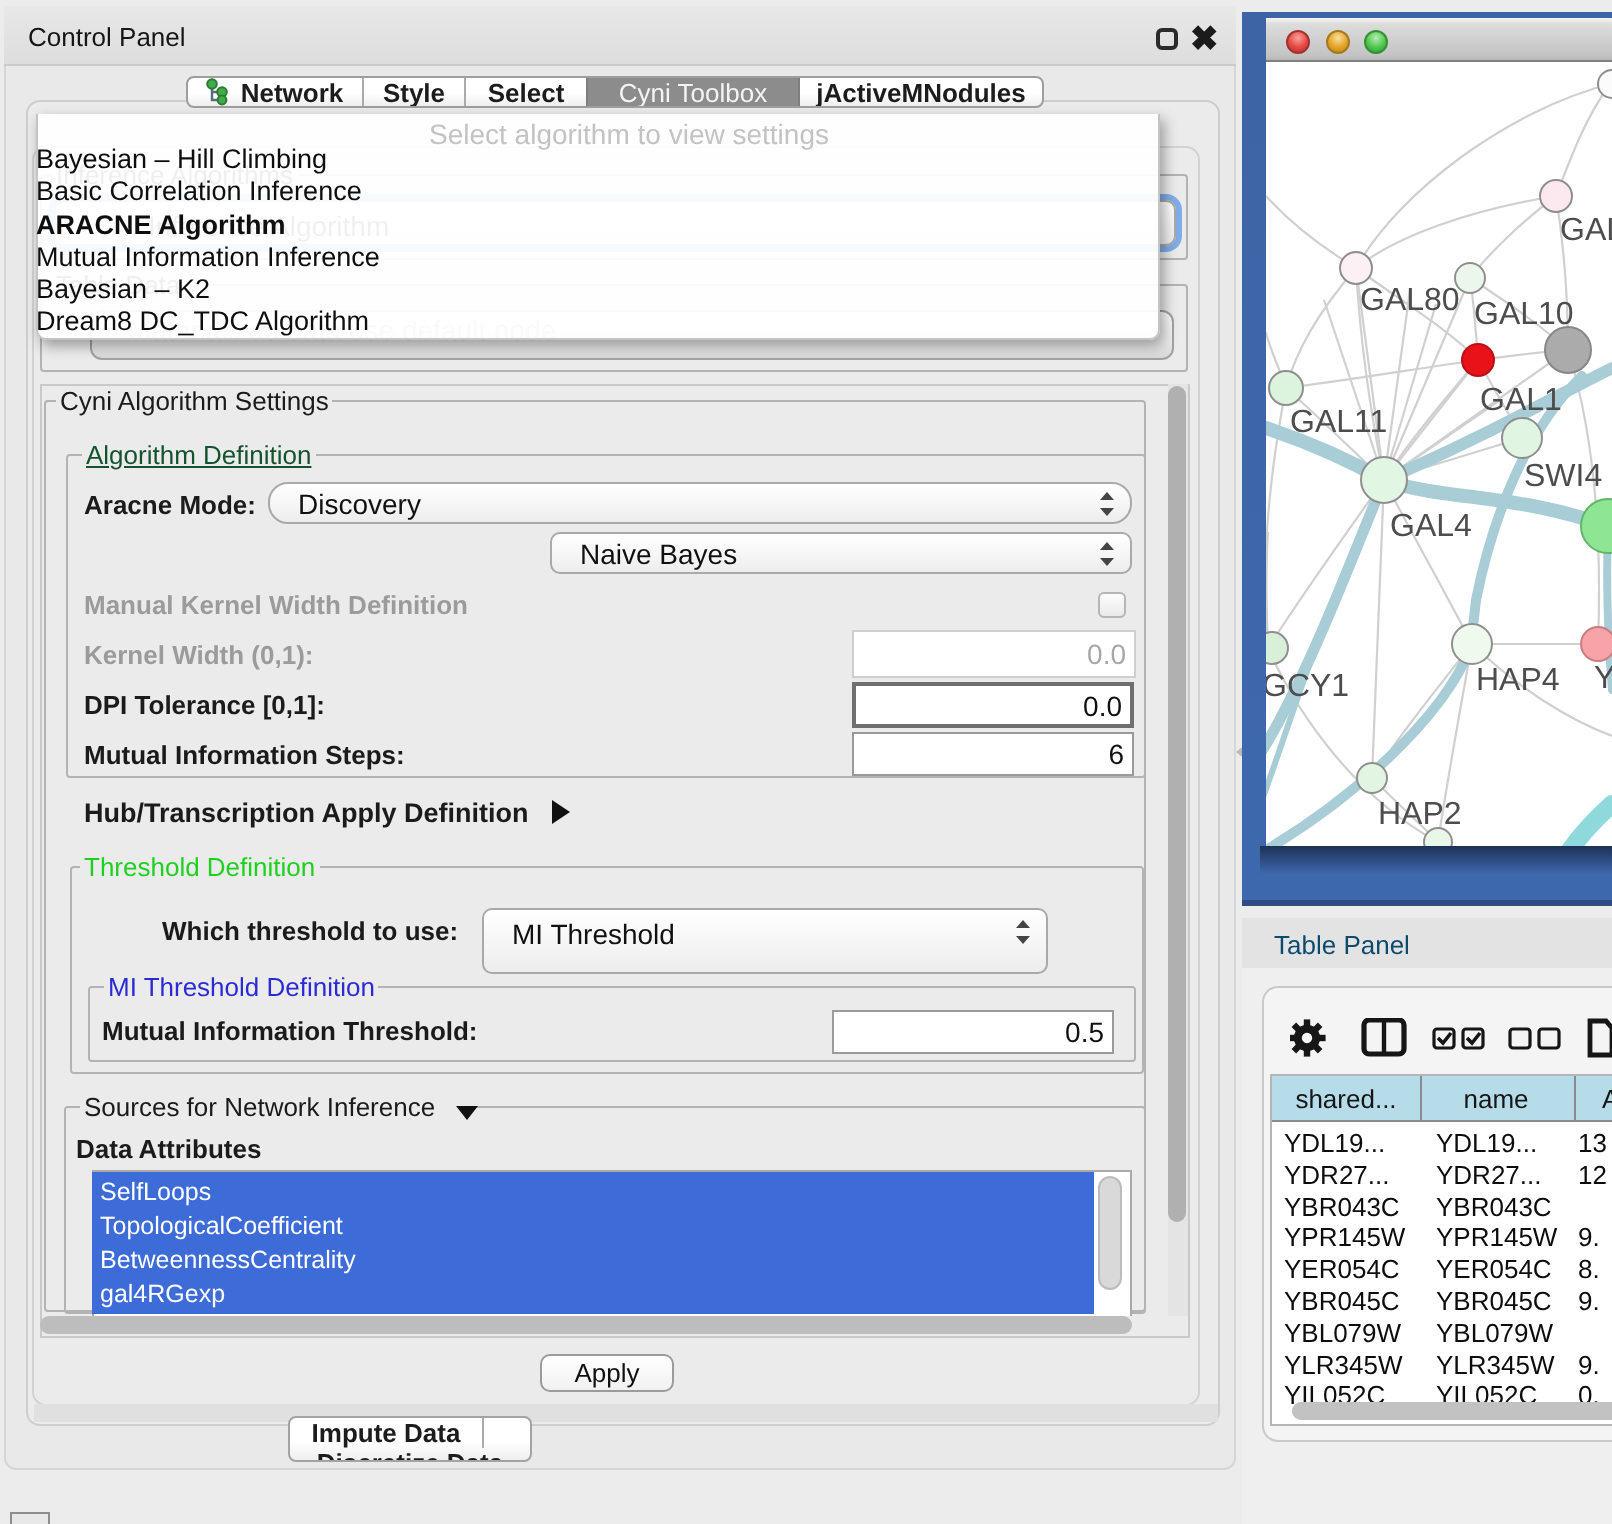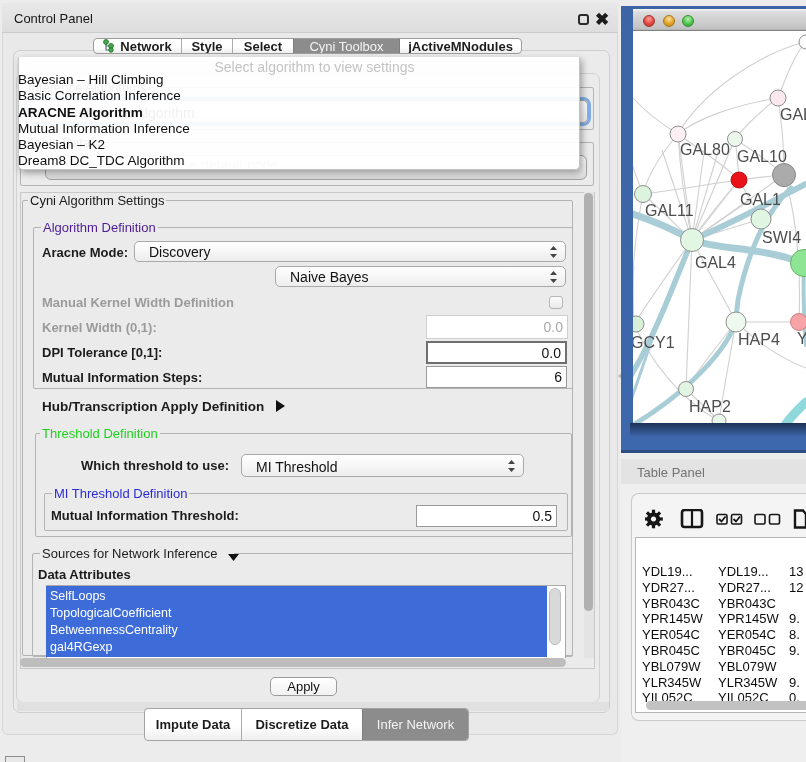--- a/index.html
+++ b/index.html
@@ -80,24 +80,24 @@
   <div class="abs" style="left:584px;top:193px;width:9px;height:418px;background:#b0b0b0;border-radius:5px;"></div>
   <div class="abs" style="left:614px;top:372px;width:0;height:0;border:4px solid transparent;border-right:5px solid #b9b9b9;"></div>
 
   <div class="abs" style="left:20px;top:658px;width:546px;height:9px;background:#bdbdbd;border-radius:5px;"></div>
 
   <div class="gbox" style="left:22px;top:200px;width:551px;height:456px;">
     <div class="gtitle" style="left:5px;">Cyni Algorithm Settings</div>
   </div>
 
   <div class="gbox" style="left:33px;top:227px;width:540px;height:162px;">
-    <div class="gtitle" style="left:7px;color:#4c1d95;">Algorithm Definition</div>
+    <div class="gtitle" style="left:7px;color:#14532d;text-decoration:underline;">Algorithm Definition</div>
   </div>
   <div class="lbl abs" style="left:42px;top:245px;">Aracne Mode:</div>
-  <div class="combo" style="left:134px;top:241px;width:432px;height:21px;">
+  <div class="combo" style="left:134px;top:241px;width:432px;height:21px;border-radius:10px;">
     <div class="ctext">Discovery</div>
     <div class="arr">
         <svg width="9" height="16" viewBox="0 0 9 16">
           <path d="M4.5 2 L8 6 L1 6 Z" fill="#444"></path>
           <path d="M4.5 14 L1 10 L8 10 Z" fill="#444"></path>
         </svg>
       </div>
   </div>
   <div class="combo" style="left:275px;top:266px;width:291px;height:21px;">
     <div class="ctext">Naive Bayes</div>
@@ -119,21 +119,21 @@
 
   <div class="lbl abs" style="left:42px;top:399px;font-size:13.5px;">Hub/Transcription Apply Definition</div>
   <div class="abs" style="left:274px;top:399px;"><svg width="12" height="14" viewBox="0 0 12 14">
         <path d="M2 1 L11 7 L2 13 Z" fill="#111"></path>
       </svg></div>
 
   <div class="gbox" style="left:35px;top:433px;width:537px;height:104px;">
     <div class="gtitle" style="left:4px;color:#1fd11f;">Threshold Definition</div>
   </div>
   <div class="lbl abs" style="left:81px;top:458px;">Which threshold to use:</div>
-  <div class="combo" style="left:241px;top:454px;width:283px;height:23px;text-align:right;">
+  <div class="combo" style="left:241px;top:454px;width:283px;height:33px;text-align:right;">
     <div class="ctext" style="top:4px;">MI Threshold</div>
     <div class="arr" style="top:3px;">
         <svg width="9" height="16" viewBox="0 0 9 16">
           <path d="M4.5 2 L8 6 L1 6 Z" fill="#444"></path>
           <path d="M4.5 14 L1 10 L8 10 Z" fill="#444"></path>
         </svg>
       </div>
   </div>
   <div class="gbox" style="left:44px;top:493px;width:524px;height:38px;">
     <div class="gtitle" style="left:7px;color:#2b2bd6;">MI Threshold Definition</div>
@@ -151,24 +151,24 @@
   <div class="abs" style="left:46px;top:585px;width:520px;height:73px;background:#ffffff;border:1px solid #a9a9a9;border-width:1px 1px 0 1px;"></div>
   <div class="abs" style="left:46px;top:586px;width:501px;height:71px;background:#3d6cd9;
      color:#fff;font-size:12.5px;padding:2px 0 0 4px;line-height:17px;">
      SelfLoops<br>TopologicalCoefficient<br>BetweennessCentrality<br>gal4RGexp</div>
   <div class="abs" style="left:549px;top:588px;width:12px;height:57px;background:#d9d9d9;border:1px solid #bcbcbc;border-radius:6px;"></div>
 
   <div class="abs" style="left:270px;top:677px;width:67px;height:19px;border:1px solid #9b9b9b;
      border-radius:5px;background:linear-gradient(#ffffff,#f1f1f1);text-align:center;
      font-size:13px;color:#111;padding-top:1px;">Apply</div>
 
-  <div class="abs" id="bottabs" style="left:144px;top:708px;height:33px;display:flex;
+  <div class="abs" id="bottabs" style="left:144px;top:708px;height:23px;display:flex;
      border:1px solid #a3a3a3;border-radius:4px;overflow:hidden;
      font-size:13px;font-weight:bold;color:#1c1c1c;
-     background:linear-gradient(#ffffff,#ffffff 55%,#efefef);">
+     background:linear-gradient(#ffffff,#ffffff 55%,#efefef);flex-direction:column;">
      <div style="width:97px;display:flex;align-items:center;justify-content:center;border-right:1px solid #ababab;">Impute Data</div>
      <div style="width:120px;display:flex;align-items:center;justify-content:center;">Discretize Data</div>
      <div style="width:106px;display:flex;align-items:center;justify-content:center;
         background:#8c8c8c;color:#f4f4f4;font-weight:normal;border-left:1px solid #7e7e7e;">Infer Network</div>
   </div>
 
   <div class="abs" style="left:5px;top:756px;width:20px;height:12px;border:1px solid #8e8e8e;background:#e8e8e8;"></div>
 
   <div class="abs" id="popup" style="left:18px;top:57px;width:562px;height:113px;background:rgba(255,255,255,.93);
      border:1px solid #c4c4c4;border-top:none;border-radius:0 0 5px 5px;
@@ -282,21 +282,21 @@
         <text x="689" y="412">HAP2</text>
       </g>
     </svg>
   </div>
 
   <div class="abs" style="left:630px;top:423px;width:176px;height:14px;
      background:linear-gradient(rgba(16,28,52,.72),rgba(16,28,52,0));"></div>
   <div class="abs" style="left:621px;top:450px;width:185px;height:3px;background:#2c4c82;"></div>
 
   <div class="abs" style="left:621px;top:459px;width:185px;height:25px;background:#e3e3e3;"></div>
-  <div class="abs" style="left:637px;top:465px;font-size:13px;color:#737373;">Table Panel</div>
+  <div class="abs" style="left:637px;top:465px;font-size:13px;color:#0c4a6e;">Table Panel</div>
   <div class="abs" style="left:621px;top:484px;width:185px;height:278px;background:#efefef;"></div>
   <div class="abs" style="left:631px;top:493px;width:175px;height:228px;background:#f4f4f4;
      border:1px solid #c9c9c9;border-radius:8px 0 0 8px;border-right:none;"></div>
 
   <div class="abs" style="left:645px;top:509px;">
     <svg width="161" height="20" viewBox="0 0 161 20">
       <g fill="#161616">
         <g transform="translate(8.5,10)">
           <g id="teeth">
             <rect x="-1.6" y="-9.3" width="3.2" height="5"></rect>
@@ -319,20 +319,28 @@
         <rect x="110" y="5.5" width="10" height="9.5" rx="1.5" stroke-width="1.6"></rect>
         <rect x="124.5" y="5.5" width="10" height="9.5" rx="1.5" stroke-width="1.6"></rect>
         <path d="M74 10 L76.5 12.5 L80.5 7.5" stroke-width="1.8"></path>
         <path d="M88.5 10 L91 12.5 L95 7.5" stroke-width="1.8"></path>
         <path d="M150 1.5 L158 1.5 L161 5 L161 18.5 L150 18.5 Z" stroke-width="2.4"></path>
       </g>
     </svg>
   </div>
 
   <div class="abs" style="left:635px;top:537px;width:171px;height:176px;background:#fff;border:1px solid #b5b5b5;border-right:none;"></div>
+  <div class="abs" style="left:636px;top:538px;width:170px;height:23px;background:#b6dcea;
+     border-bottom:1px solid #8a8a8a;font-size:13px;color:#161616;">
+     <div style="position:absolute;left:0;top:4px;width:74px;text-align:center;">shared...</div>
+     <div style="position:absolute;left:75px;top:4px;width:74px;text-align:center;">name</div>
+     <div style="position:absolute;left:165px;top:4px;">A</div>
+     <div style="position:absolute;left:74px;top:0;width:1px;height:23px;background:#8a8a8a;"></div>
+     <div style="position:absolute;left:151px;top:0;width:1px;height:23px;background:#8a8a8a;"></div>
+  </div>
   <div class="abs" style="left:636px;top:561px;width:170px;height:148px;overflow:hidden;
       font-size:13px;color:#0d0d0d;line-height:15.8px;">
       <div style="position:absolute;left:6px;top:3px;">YDL19...<br>YDR27...<br>YBR043C<br>YPR145W<br>YER054C<br>YBR045C<br>YBL079W<br>YLR345W<br>YIL052C</div>
       <div style="position:absolute;left:82px;top:3px;">YDL19...<br>YDR27...<br>YBR043C<br>YPR145W<br>YER054C<br>YBR045C<br>YBL079W<br>YLR345W<br>YIL052C</div>
       <div style="position:absolute;left:153px;top:3px;">13<br>12<br><br>9.<br>8.<br>9.<br><br>9.<br>0.</div>
   </div>
   <div class="abs" style="left:646px;top:701px;width:160px;height:9px;background:#c2c2c2;border-radius:5px 0 0 5px;"></div>
 
 </div>
 

